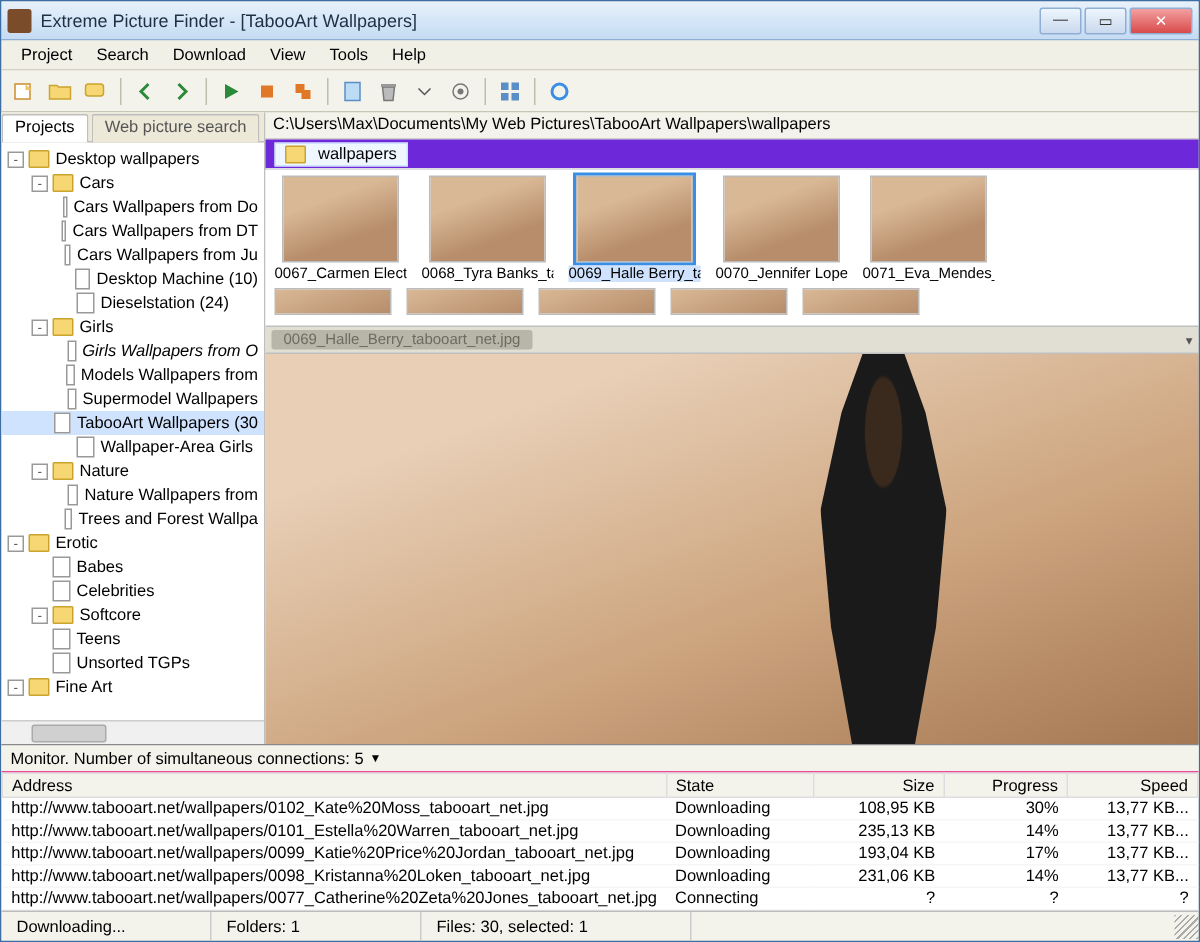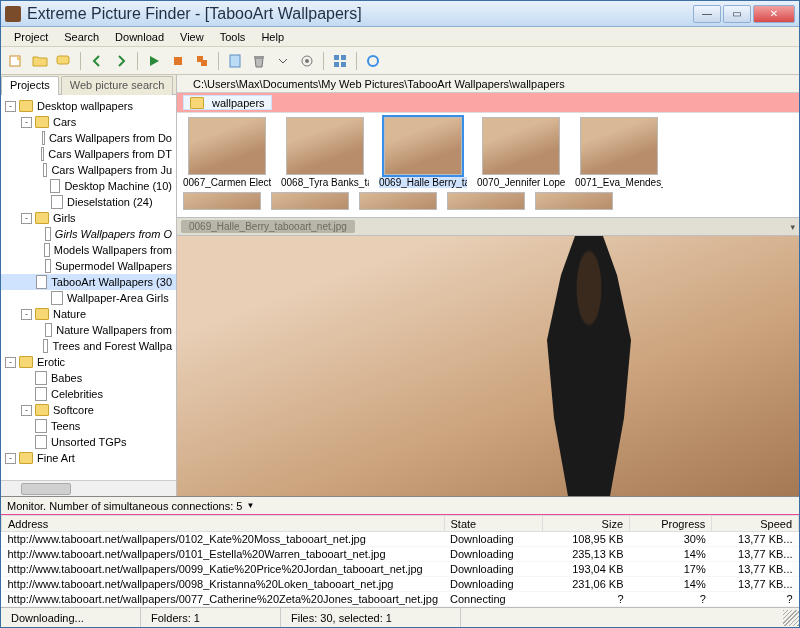--- a/index.html
+++ b/index.html
@@ -1,20 +1,20 @@
 <!DOCTYPE html>
 <html><head>
 <meta charset="utf-8">
 <style>
 * { box-sizing: border-box; margin: 0; padding: 0; font-family: "Segoe UI", Tahoma, sans-serif; font-size: 11px; }
 body { background: #d4e4f7; width: 800px; height: 628px; overflow: hidden; }
 .window { width: 800px; height: 628px; border: 1px solid #3a6ea5; display: flex; flex-direction: column; background: #ece9d8; }
 .titlebar { height: 26px; background: linear-gradient(#e8f1fb, #c4dbf3); display: flex; align-items: center; padding: 0 4px; border-bottom: 1px solid #8faed4; }
 .titlebar .icon { width: 16px; height: 16px; background: #7a4c2a; border-radius: 2px; margin-right: 6px; }
-.titlebar .title { flex: 1; color: #1f2f45; font-size: 16px; }
+.titlebar .title { flex: 1; color: #1f2f45; font-size: 12px; }
 .winbtns { display: flex; gap: 2px; }
 .winbtn { width: 28px; height: 18px; background: linear-gradient(#eef5fd,#cad9ee); border: 1px solid #8faed4; border-radius: 2px; display: flex; align-items: center; justify-content: center; font-size: 10px; color: #333; cursor: pointer; }
 .winbtn.close { background: linear-gradient(#f2a0a0,#d94a4a); color: #fff; width: 42px; }
 .menubar { height: 20px; background: #f1f0e7; display: flex; align-items: center; padding: 0 6px; gap: 2px; border-bottom: 1px solid #d5d2c2; }
 .menubar span { padding: 2px 7px; cursor: pointer; }
 .toolbar { height: 28px; background: #f4f3eb; display: flex; align-items: center; padding: 0 4px; gap: 2px; border-bottom: 1px solid #c9c6b7; }
 .tbtn { width: 22px; height: 22px; border: 1px solid transparent; display: flex; align-items: center; justify-content: center; cursor: pointer; border-radius: 2px; }
 .tsep { width: 1px; height: 18px; background: #c0bdac; margin: 0 3px; }
 .ticon { width: 16px; height: 16px; }
 .main { flex: 1; display: flex; min-height: 0; }
@@ -25,22 +25,22 @@
 .tree { flex: 1; overflow: auto; padding: 3px 0; }
 .tn { display: flex; align-items: center; height: 16px; padding-right: 4px; white-space: nowrap; cursor: pointer; }
 .tn.sel { background: #cfe3ff; }
 .texp { width: 11px; height: 11px; border: 1px solid #999; text-align: center; line-height: 9px; font-size: 9px; margin-right: 3px; color: #555; }
 .texp.none { border: none; }
 .tfold { width: 14px; height: 12px; background: #f7d774; border: 1px solid #caa42e; margin-right: 4px; border-radius: 1px; }
 .tpage { width: 12px; height: 14px; background: #fff; border: 1px solid #999; margin-right: 4px; }
 .hscroll { height: 16px; background: #f0f0f0; border-top: 1px solid #ccc; display:flex; align-items:center; }
 .hscroll .thumb { width: 50px; height: 12px; background: #d0d0d0; border:1px solid #aaa; margin-left: 20px; border-radius:2px; }
 .right { flex: 1; display: flex; flex-direction: column; min-width: 0; }
-.pathbar { height: 18px; background: #f4f3eb; padding: 2px 16px; border-bottom: 1px solid #ccc; display:flex; align-items:center; }
-.foldernav { height: 20px; display:flex; padding: 2px 6px; background:#fca5a5; border-bottom:1px solid #ddd; }
+.pathbar { height: 18px; background: #f4f3eb; padding: 2px 5px; border-bottom: 1px solid #ccc; display:flex; align-items:flex-start; }
+.foldernav { height: 20px; display:flex; align-items:center; padding: 2px 6px; background:#6d28d9; border-bottom:1px solid #ddd; }
 .foldernav .folder { display:flex; align-items:center; gap:4px; padding:1px 6px; border:1px solid #cfe3ff; background:#eef6ff; cursor:pointer; }
 .thumbs { height: 105px; background: #fff; border-bottom: 1px solid #bfbfbf; overflow-x: auto; overflow-y: hidden; padding: 4px 6px; white-space: nowrap; }
 .thumbrow { display: flex; gap: 10px; }
 .thumb { display: inline-flex; flex-direction: column; align-items: center; width: 88px; cursor: pointer; }
 .thumb .img { width: 78px; height: 58px; background: linear-gradient(160deg,#d9b896 30%,#b78d6b 70%); border: 1px solid #bbb; }
 .thumb.sel .img { outline: 2px solid #3a8ee6; }
 .thumb .cap { text-align: center; font-size: 10px; line-height: 11px; margin-top: 2px; width: 88px; overflow: hidden; }
 .thumb.sel .cap { background: #cfe3ff; }
 .thumbrow2 { display:flex; gap:10px; margin-top:4px; }
 .thumb2 { width:78px; height:18px; background: linear-gradient(160deg,#d9b896,#b78d6b); border:1px solid #bbb; }

